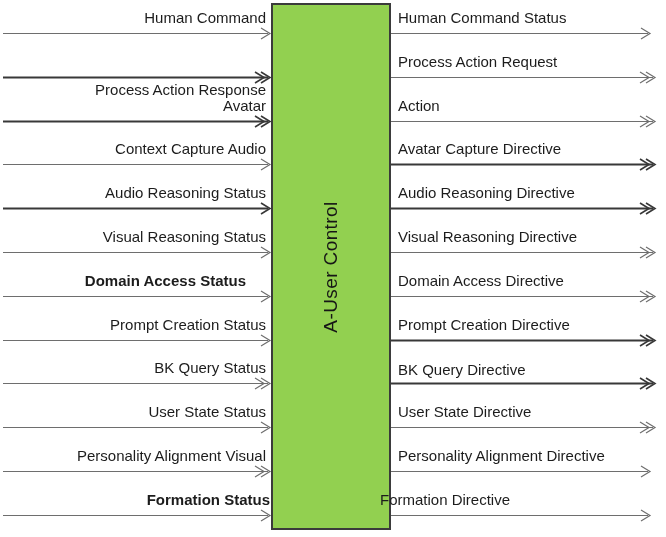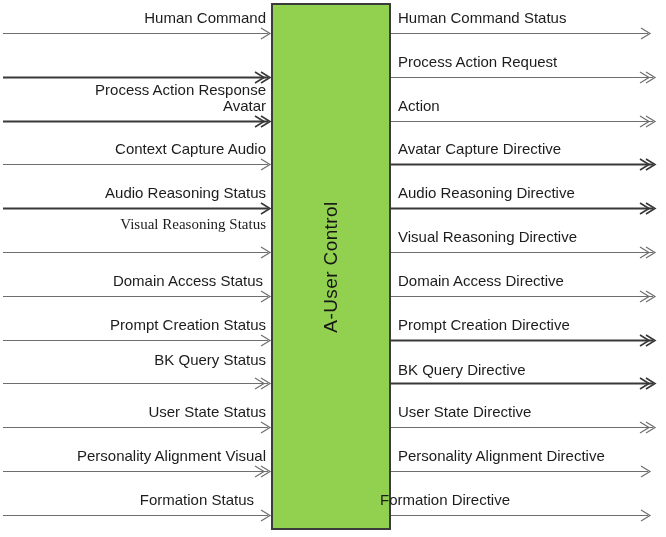--- a/index.html
+++ b/index.html
@@ -114,27 +114,27 @@
   <div class="block">
     <span class="block-label">A-User Control</span>
   </div>
 
   <div id="labels">
       <div class="flow-label in" style="top: 8px; right: 400px;">Human Command</div>
       <div class="flow-label in" style="top: 52px; right: 400px; margin-top: 28px;">Process Action Response</div>
       <div class="flow-label in" style="top: 96px; right: 400px;">Avatar</div>
       <div class="flow-label in" style="top: 139px; right: 400px;">Context Capture Audio</div>
       <div class="flow-label in" style="top: 183px; right: 400px;">Audio Reasoning Status</div>
-      <div class="flow-label in" style="top: 214px; right: 400px; font-family: Liberation Serif, serif;">Visual Reasoning Status</div>
-      <div class="flow-label in" style="top: 271px; right: 403px;">Domain Access Status</div>
+      <div class="flow-label in" style="top: 227px; right: 400px;">Visual Reasoning Status</div>
+      <div class="flow-label in" style="top: 271px; right: 420px; font-weight: bold;">Domain Access Status</div>
       <div class="flow-label in" style="top: 315px; right: 400px;">Prompt Creation Status</div>
-      <div class="flow-label in" style="top: 350px; right: 400px;">BK Query Status</div>
+      <div class="flow-label in" style="top: 358px; right: 400px;">BK Query Status</div>
       <div class="flow-label in" style="top: 402px; right: 400px;">User State Status</div>
       <div class="flow-label in" style="top: 446px; right: 400px;">Personality Alignment Visual</div>
-      <div class="flow-label in" style="top: 490px; right: 412px;">Formation Status</div>
+      <div class="flow-label in" style="top: 490px; right: 396px; font-weight: bold;">Formation Status</div>
       <div class="flow-label out" style="top: 8px; left: 398px;">Human Command Status</div>
       <div class="flow-label out" style="top: 52px; left: 398px;">Process Action Request</div>
       <div class="flow-label out" style="top: 96px; left: 398px;">Action</div>
       <div class="flow-label out" style="top: 139px; left: 398px;">Avatar Capture Directive</div>
       <div class="flow-label out" style="top: 183px; left: 398px;">Audio Reasoning Directive</div>
       <div class="flow-label out" style="top: 227px; left: 398px;">Visual Reasoning Directive</div>
       <div class="flow-label out" style="top: 271px; left: 398px;">Domain Access Directive</div>
       <div class="flow-label out" style="top: 315px; left: 398px;">Prompt Creation Directive</div>
       <div class="flow-label out" style="top: 360px; left: 398px;">BK Query Directive</div>
       <div class="flow-label out" style="top: 402px; left: 398px;">User State Directive</div>

